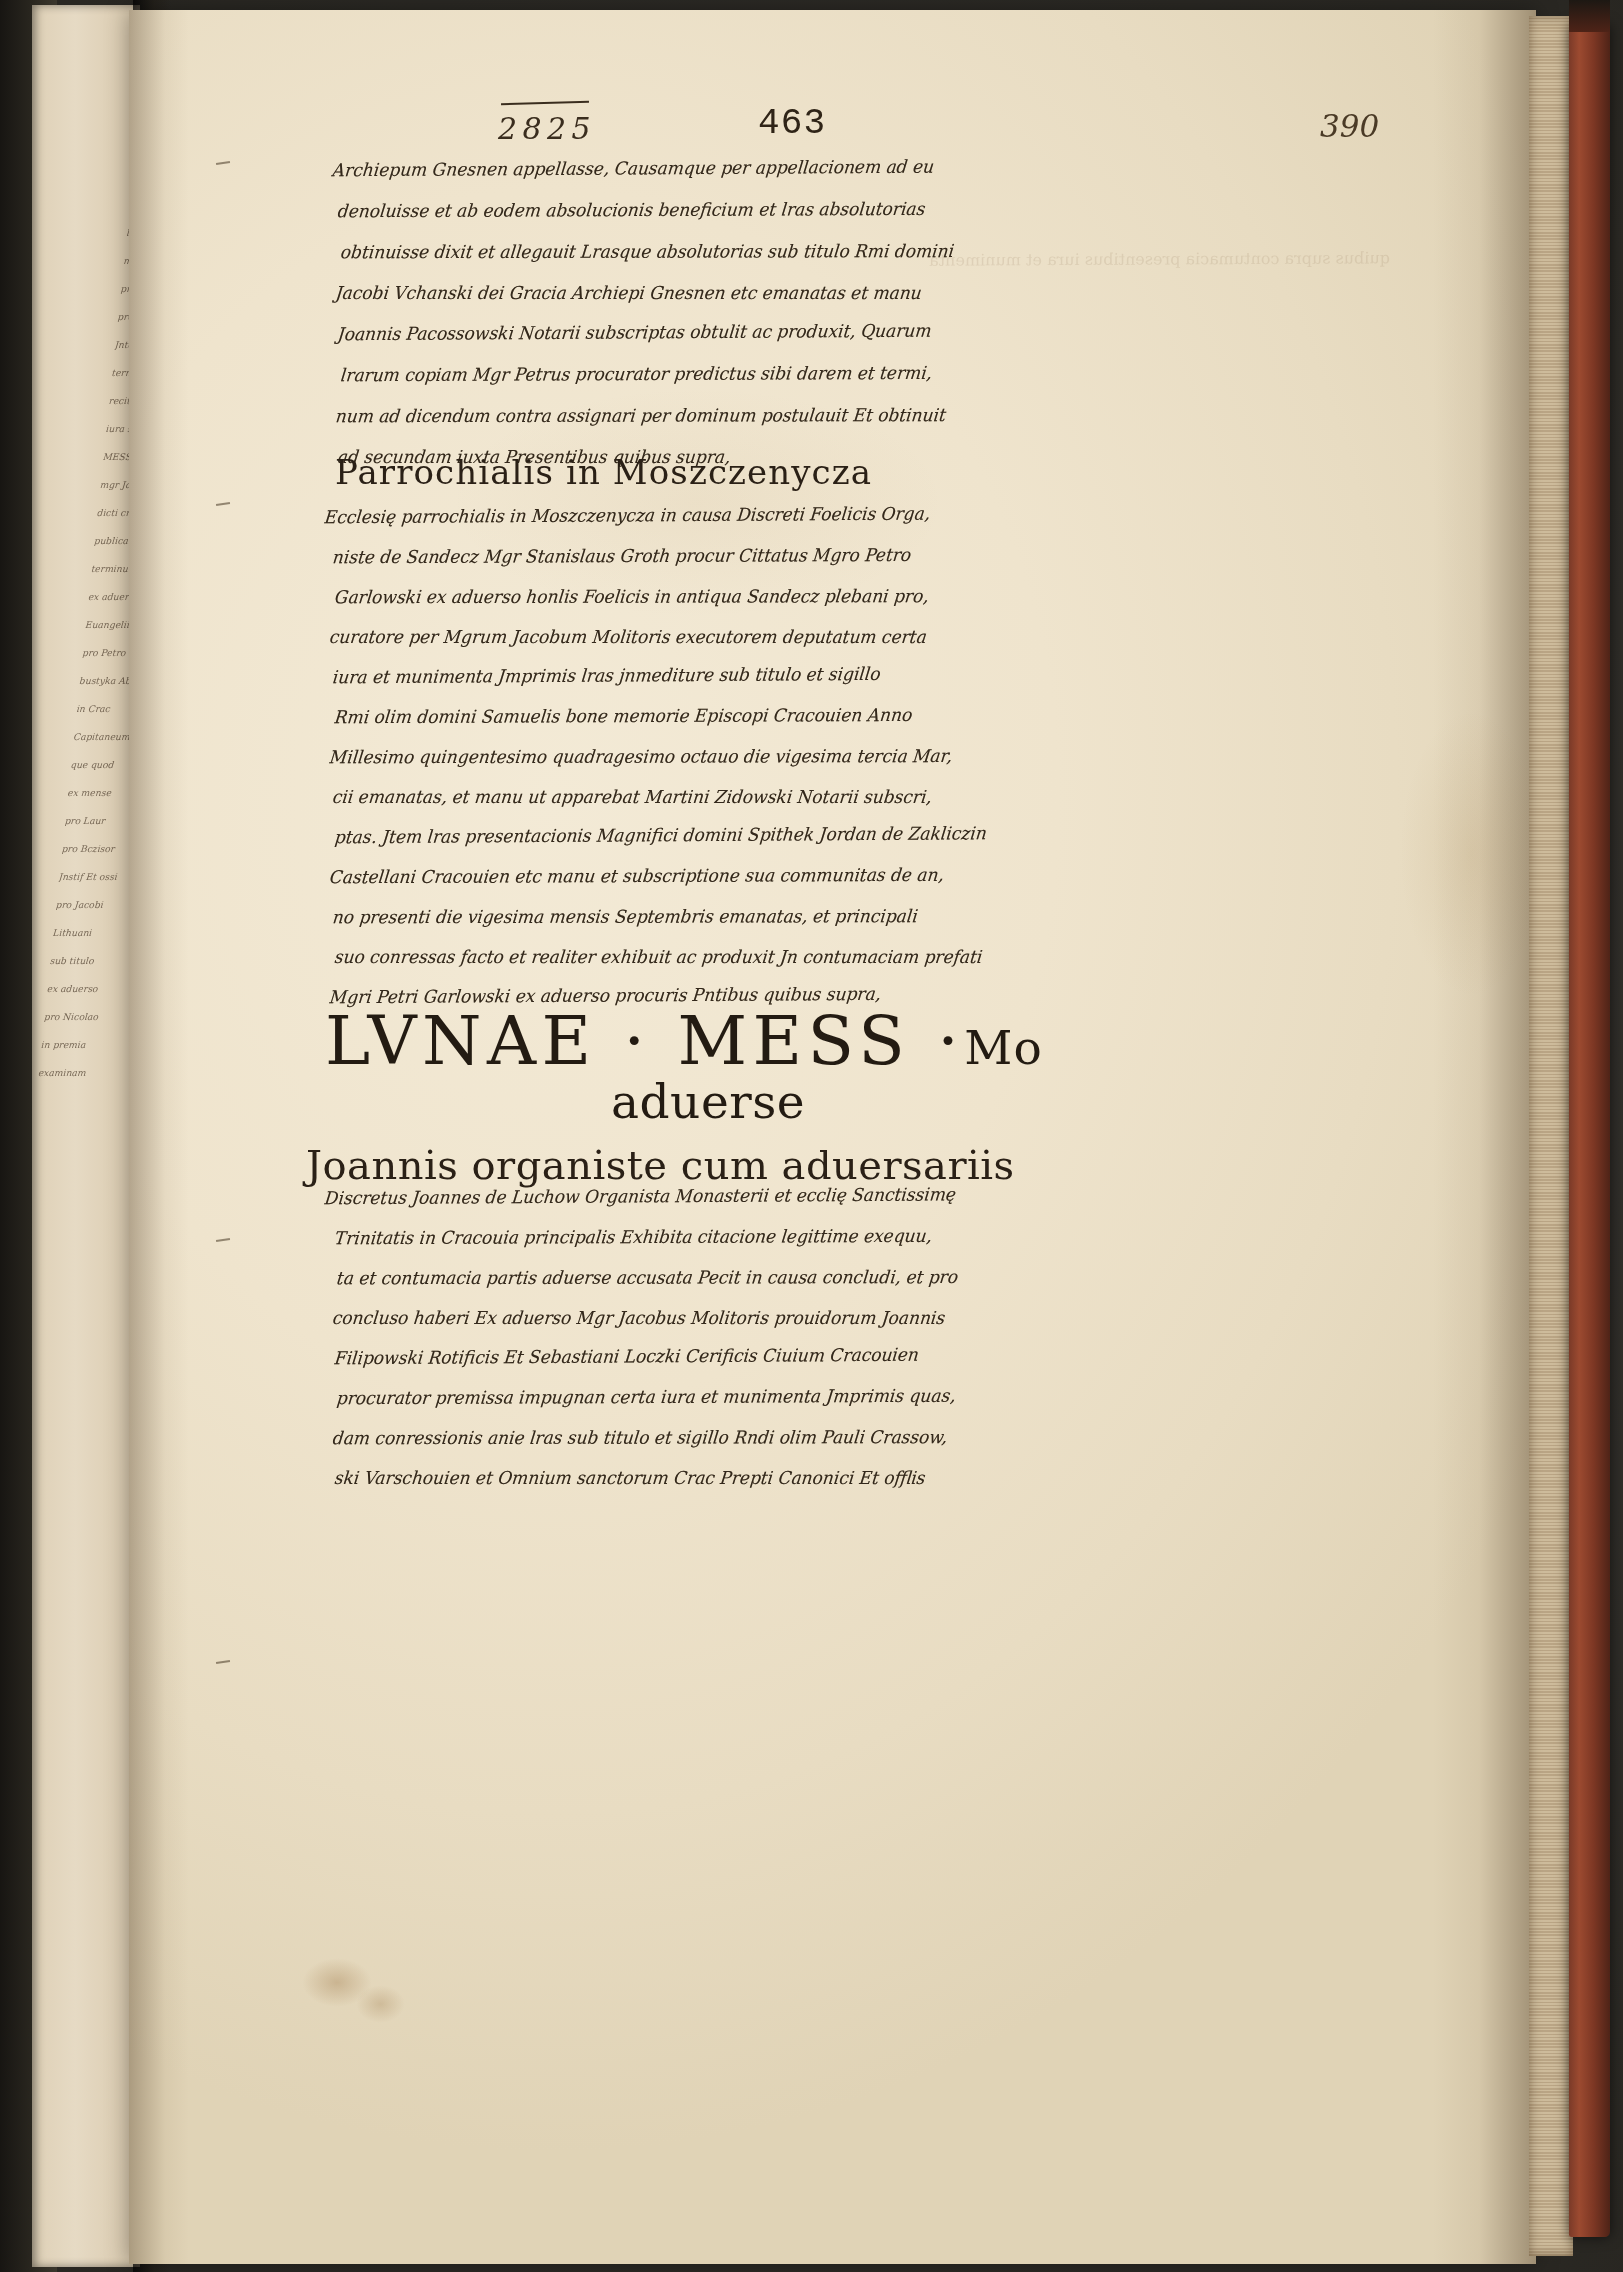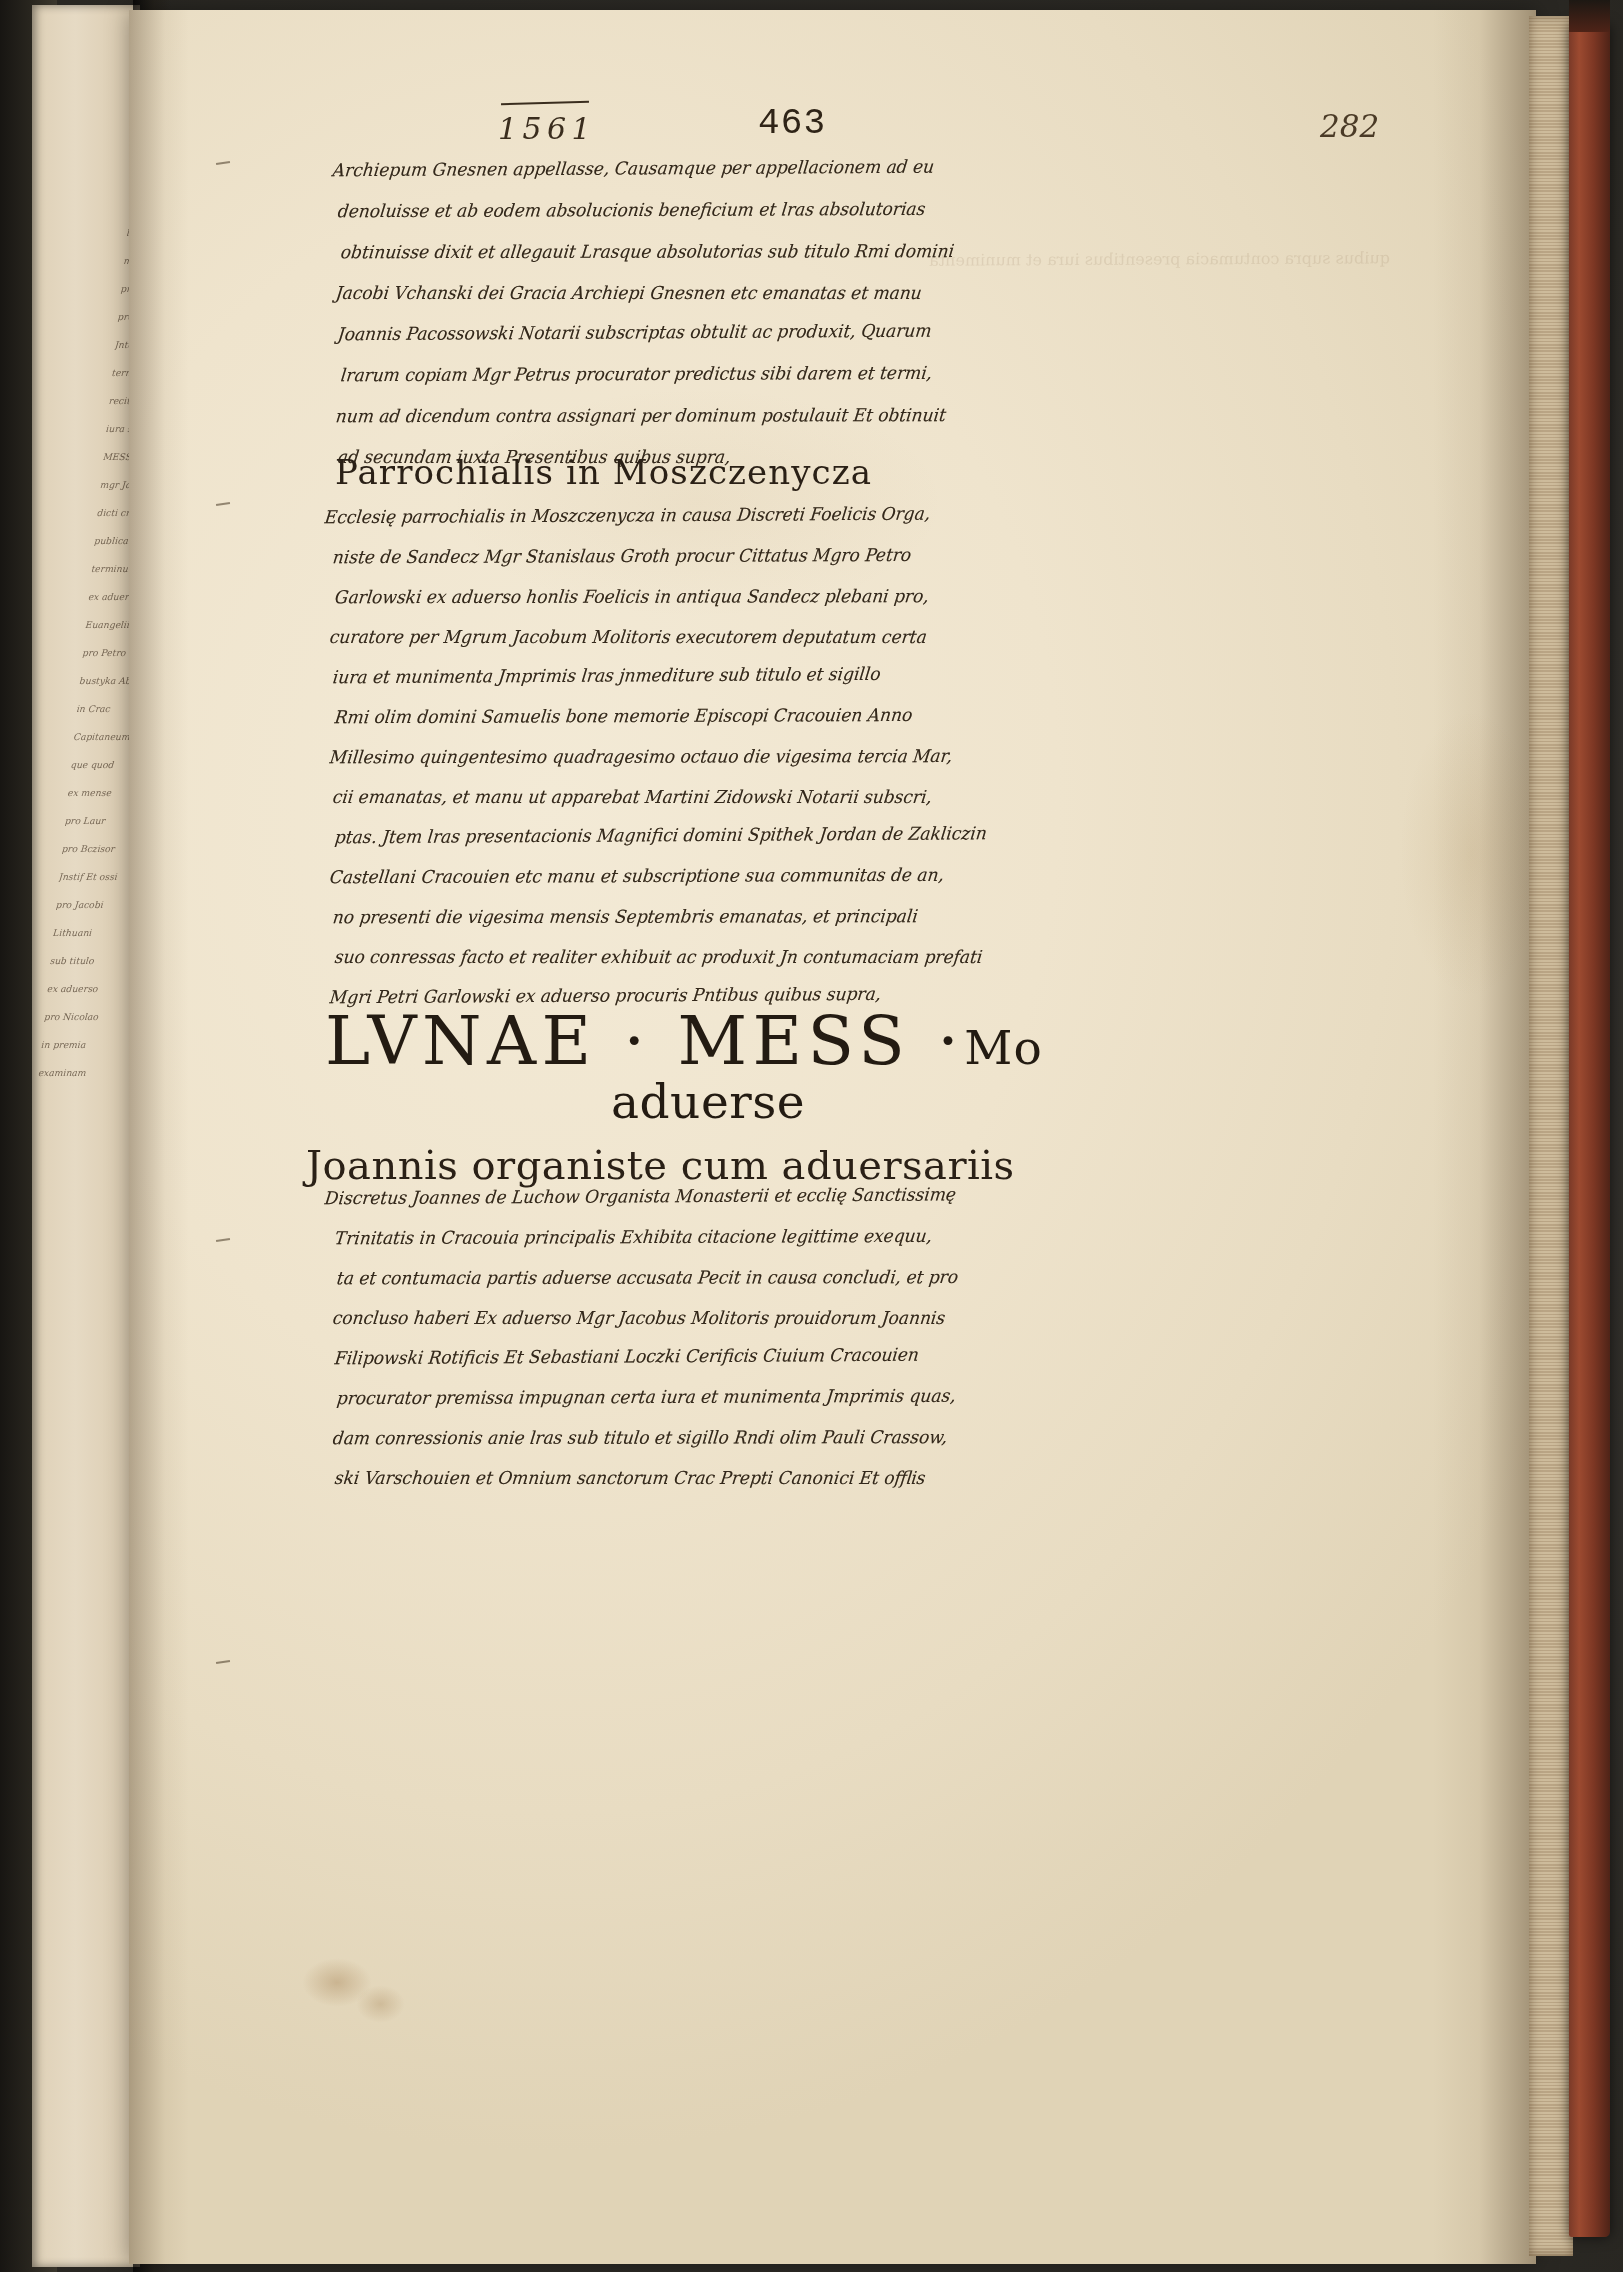--- a/index.html
+++ b/index.html
@@ -292,24 +292,24 @@
     <div class="bleed">quibus supra contumacia presentibus iura et munimenta</div>
   </div>
 
   <div class="fore-edge"></div>
   <div class="leather"></div>
   <div class="leather-dark-top"></div>
 
   <div class="ms">
 
     <div class="headnum-year">
-      <span class="bar"></span><span>1561</span>
+      <span class="bar"></span><span>2825</span>
     </div>
     <div class="headnum-page">463</div>
-    <div class="headnum-folio">282</div>
+    <div class="headnum-folio">390</div>
 
     <div class="block" id="para1" style="left: 333px; top: 162px;">
         <div class="line" style="margin-left: 0px; margin-top: 0px; font-size: 17px; transform: skewX(-7deg) rotate(-0.35deg) scaleY(1.05);">Archiepum Gnesnen appellasse, Causamque per appellacionem ad eu</div>
         <div class="line" style="margin-left: 5.4px; margin-top: 24px; font-size: 17px; transform: skewX(-7deg) rotate(-0.23deg) scaleY(1.05);">denoluisse et ab eodem absolucionis beneficium et lras absolutorias</div>
         <div class="line" style="margin-left: 7.6px; margin-top: 24px; font-size: 17px; transform: skewX(-7deg) rotate(-0.11deg) scaleY(1.05);">obtinuisse dixit et allegauit Lrasque absolutorias sub titulo Rmi domini</div>
         <div class="line" style="margin-left: 3.2px; margin-top: 24px; font-size: 17px; transform: skewX(-7deg) rotate(0.01deg) scaleY(1.05);">Jacobi Vchanski dei Gracia Archiepi Gnesnen etc emanatas et manu</div>
         <div class="line" style="margin-left: 5.4px; margin-top: 24px; font-size: 17px; transform: skewX(-7deg) rotate(-0.35deg) scaleY(1.05);">Joannis Pacossowski Notarii subscriptas obtulit ac produxit, Quarum</div>
         <div class="line" style="margin-left: 7.6px; margin-top: 24px; font-size: 17px; transform: skewX(-7deg) rotate(-0.23deg) scaleY(1.05);">lrarum copiam Mgr Petrus procurator predictus sibi darem et termi,</div>
         <div class="line" style="margin-left: 3.2px; margin-top: 24px; font-size: 17px; transform: skewX(-7deg) rotate(-0.11deg) scaleY(1.05);">num ad dicendum contra assignari per dominum postulauit Et obtinuit</div>
         <div class="line" style="margin-left: 5.4px; margin-top: 24px; font-size: 17px; transform: skewX(-7deg) rotate(0.01deg) scaleY(1.05);">ad secundam iuxta Presentibus quibus supra,</div>

